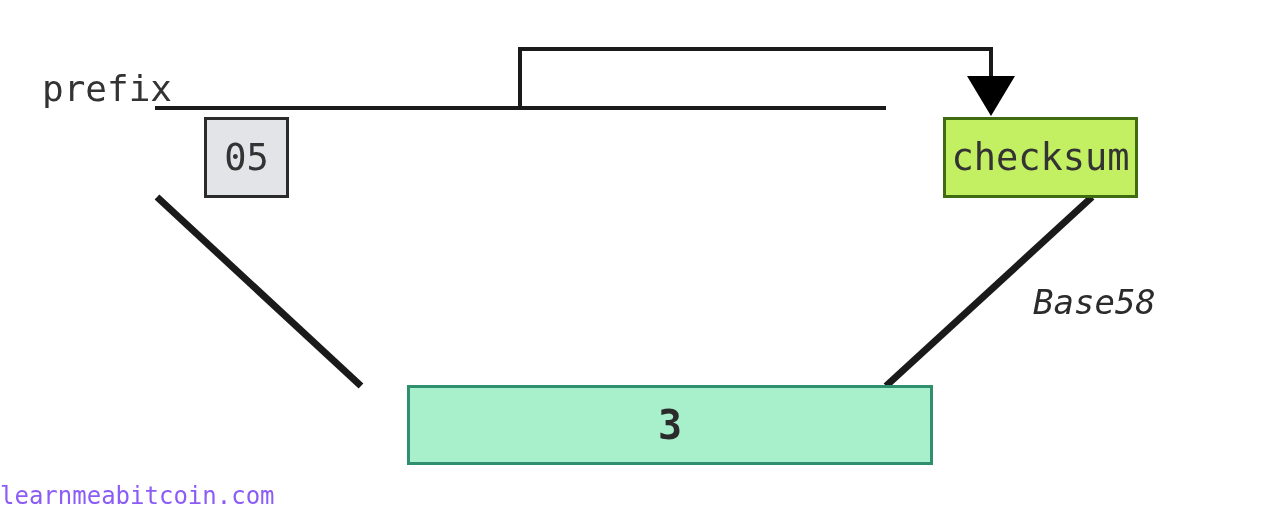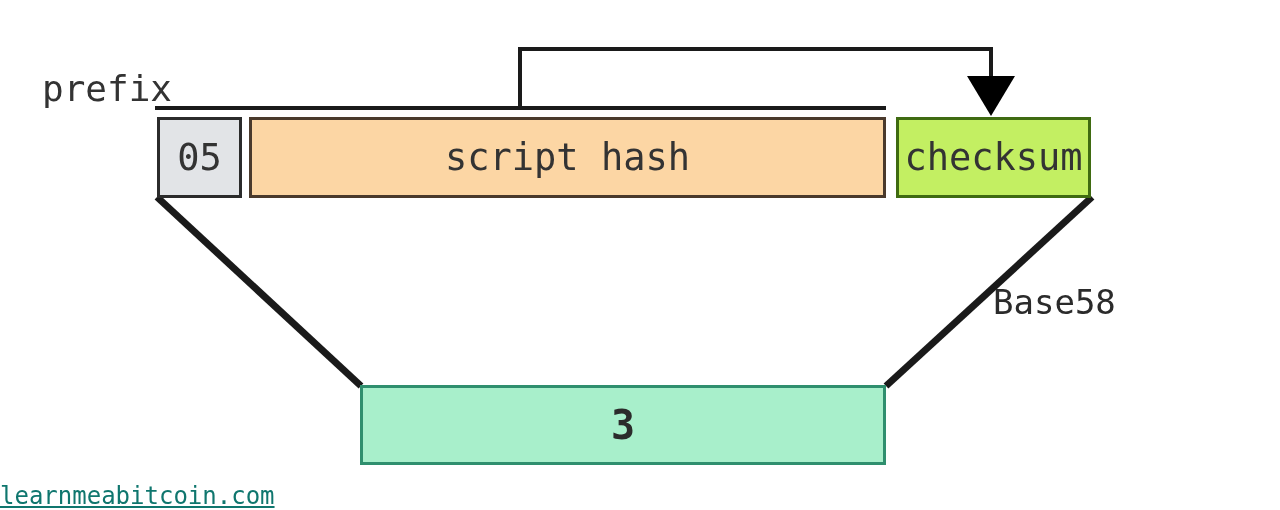--- a/index.html
+++ b/index.html
@@ -28,20 +28,21 @@
   }
   .box {
     position: absolute;
     box-sizing: border-box;
     display: flex;
     align-items: center;
     justify-content: center;
     font-family: "DejaVu Sans Mono", monospace;
     line-height: 1;
     white-space: nowrap;
+    margin-left: 47px;
   }
   
   #prefix-box {
     left: 157px;
     top: 117px;
     width: 85px;
     height: 81px;
     background: #e2e4e7;
     border: 3px solid #2b2b2b;
     font-size: 37px;
@@ -91,37 +92,37 @@
     font-family: "DejaVu Sans Mono", monospace;
     font-size: 36px;
     color: #333333;
     letter-spacing: 0px;
     white-space: nowrap;
     margin-top: 20px;
   }
   
   #base58-label {
     position: absolute;
-    left: 993px;
+    left: 1033px;
     top: 282px;
     font-family: "DejaVu Sans Mono", monospace;
+    font-style: italic;
     font-size: 34px;
     color: #2b2b2b;
     white-space: nowrap;
   }
   
   #watermark {
     position: absolute;
     left: 0px;
     top: 482px;
     font-family: "DejaVu Sans Mono", monospace;
     font-size: 24px;
-    color: #0f766e;
+    color: #8b5cf6;
     white-space: nowrap;
-    text-decoration: underline;
   }
 </style>
 </head>
 <body>
 
 <div id="canvas">
 
   <svg class="svg-layer" viewBox="0 0 1280 510">
 
     <line x1="155" y1="108" x2="886" y2="108" stroke="#1a1a1a" stroke-width="4"></line>
@@ -134,23 +135,20 @@
 
     <line x1="1092" y1="197" x2="886" y2="386" stroke="#1a1a1a" stroke-width="7" stroke-linecap="butt"></line>
   </svg>
 
   <div id="prefix-label">prefix</div>
 
   <div class="box" id="prefix-box">
     <span>05</span>
   </div>
 
-  <div class="box" id="scripthash-box">
-    <span>script hash</span>
-  </div>
 
   <div class="box" id="checksum-box">
     <span>checksum</span>
   </div>
 
   <div id="base58-label">Base58</div>
 
   <div class="box" id="address-box">
     <span class="lead">3</span>
   </div>

